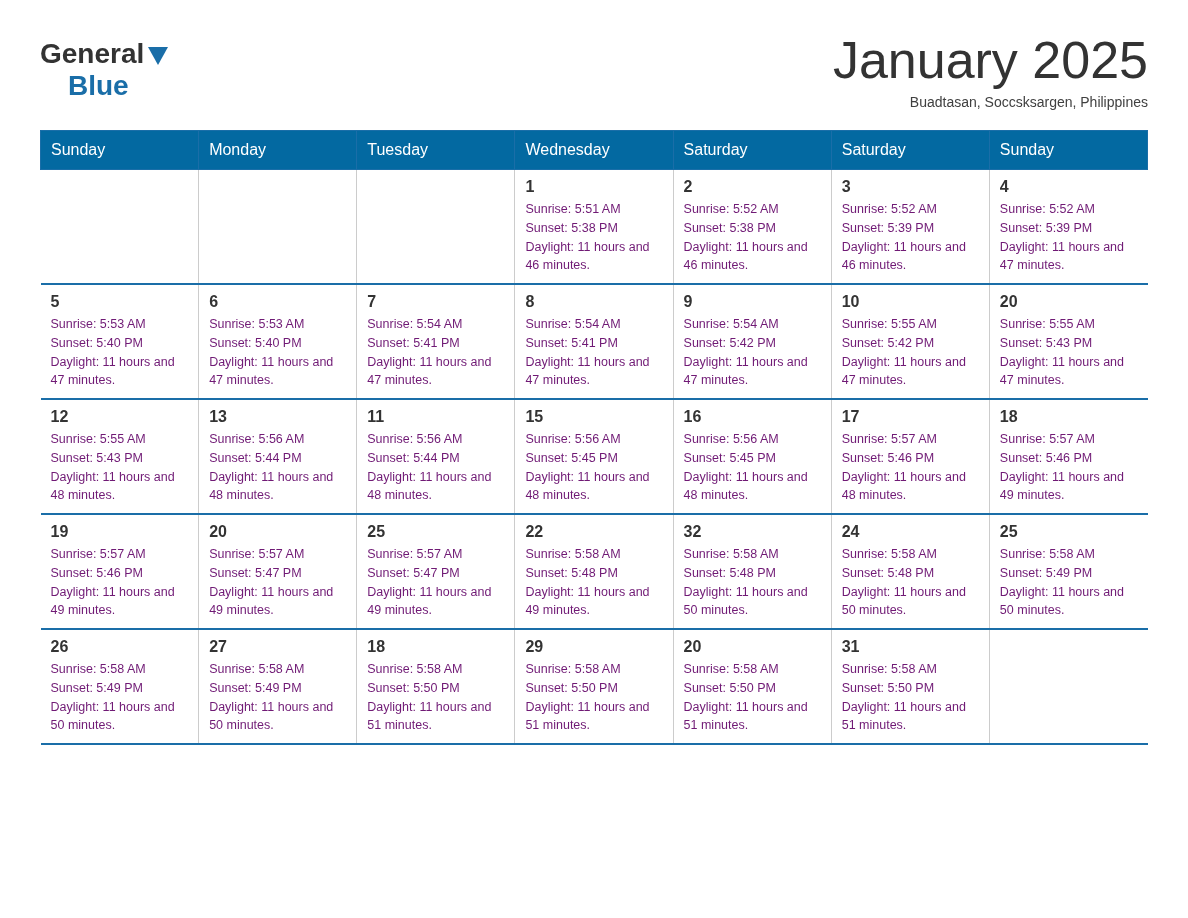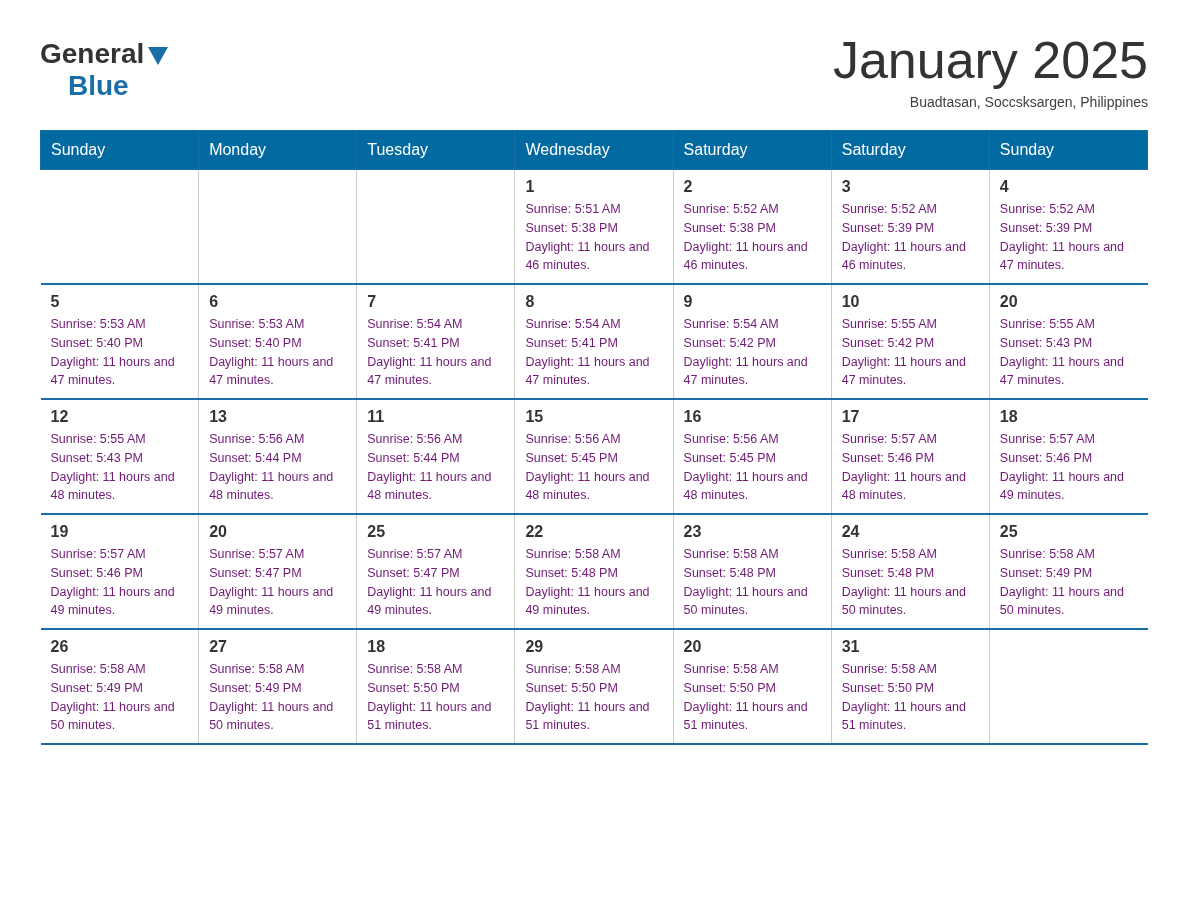--- a/index.html
+++ b/index.html
@@ -266,21 +266,21 @@
 Sunset: 5:47 PM
 Daylight: 11 hours and 49 minutes.</div>
         </td>
         <td>
           <span class="day-num">22</span>
           <div class="day-info" style="white-space: pre-line;">Sunrise: 5:58 AM
 Sunset: 5:48 PM
 Daylight: 11 hours and 49 minutes.</div>
         </td>
         <td>
-          <span class="day-num">23</span>
+          <span class="day-num">32</span>
           <div class="day-info" style="white-space: pre-line;">Sunrise: 5:58 AM
 Sunset: 5:48 PM
 Daylight: 11 hours and 50 minutes.</div>
         </td>
         <td>
           <span class="day-num">24</span>
           <div class="day-info" style="white-space: pre-line;">Sunrise: 5:58 AM
 Sunset: 5:48 PM
 Daylight: 11 hours and 50 minutes.</div>
         </td>

